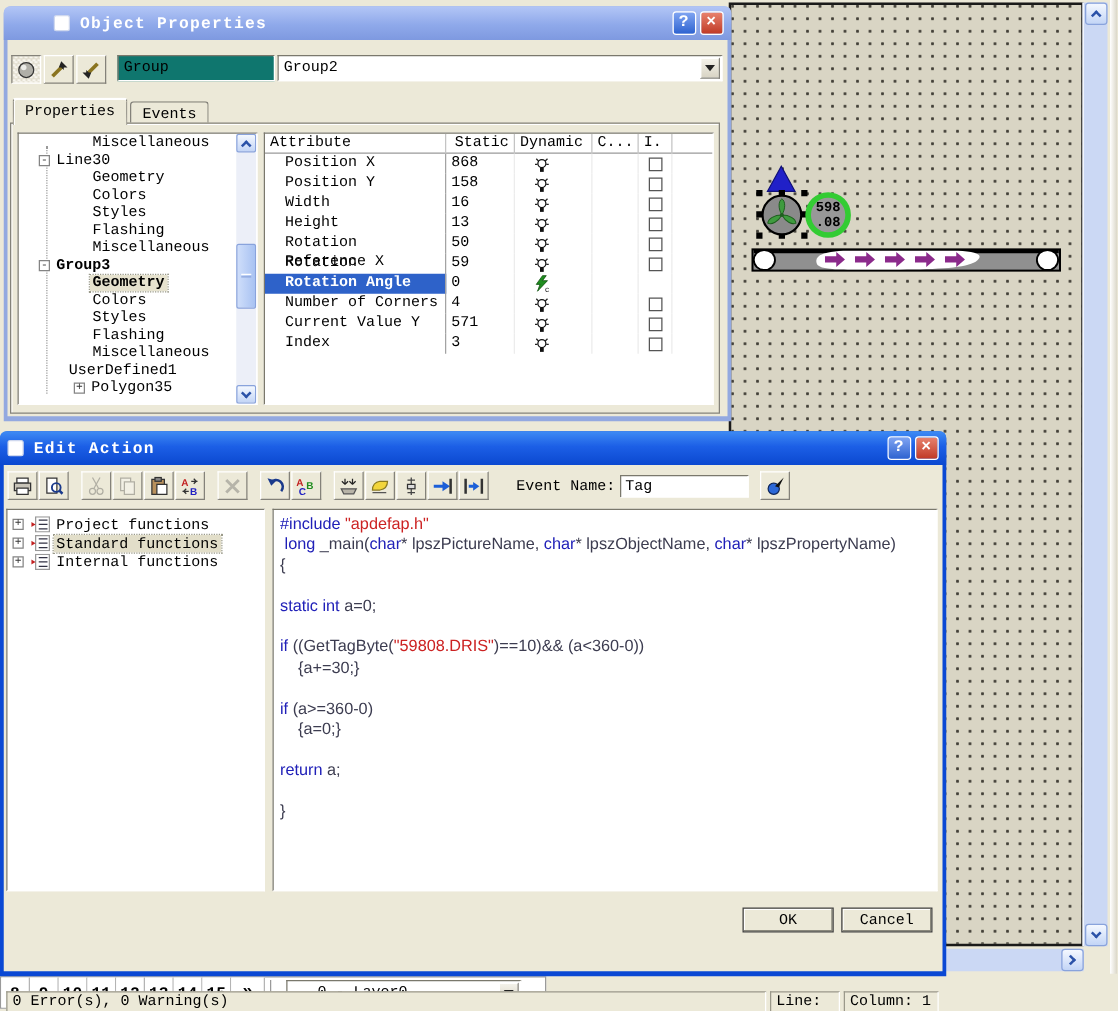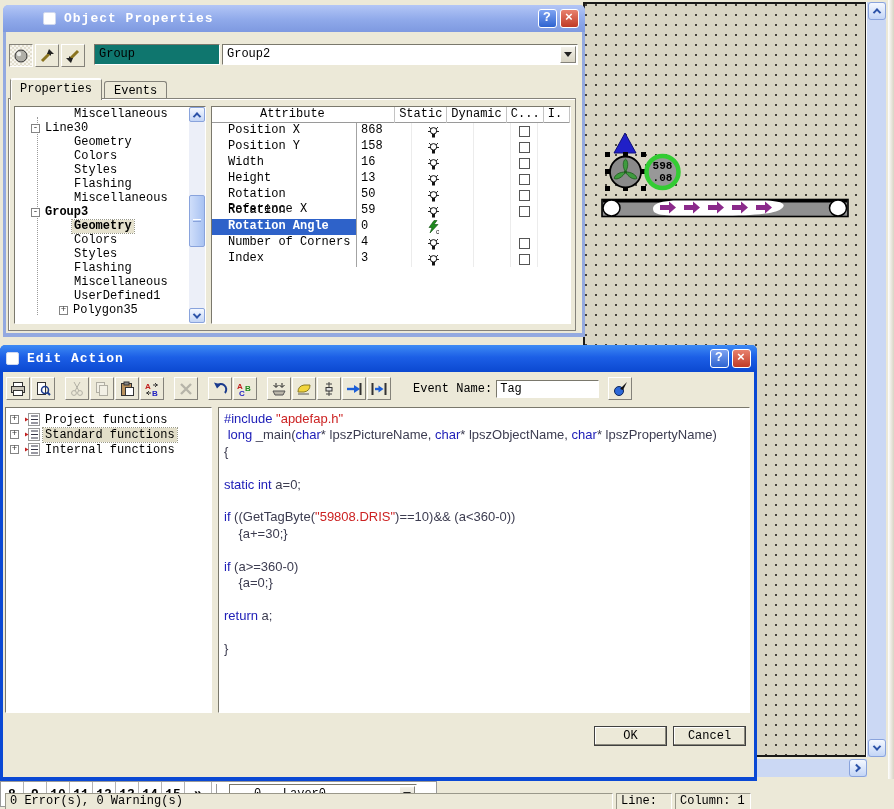--- a/index.html
+++ b/index.html
@@ -89,21 +89,21 @@
   .expander{ width:9px; height:9px; border:1px solid #848484; background:#fff; font:9px/7px "Liberation Mono",monospace;
     text-align:center; color:#333; flex:none; margin-right:3px; }
   .op-scroll{ position:absolute; right:0; top:0; bottom:0; width:16px; background:#ECEFF8; }
   .op-scroll .sbtn{ width:16px; height:15px; border-radius:2px; }
   .op-scroll .up{ top:0; left:0; } .op-scroll .down{ bottom:0; left:0; }
   .op-thumb{ position:absolute; left:0; top:88px; width:16px; height:52px; background:linear-gradient(90deg,#CFDEFA,#A8C2F2);
     border:1px solid #89A3DC; border-radius:2px; }
   .op-thumb i{ display:block; margin:23px 3px 0; border-top:1px solid #fff; border-bottom:1px solid #89A3DC; height:3px; }
 
   .op-table{ position:absolute; left:202px; top:7px; width:360px; height:218px; background:#fff; overflow:hidden; font-size:12px; }
-  .thead{ display:flex; height:16px; border-bottom:1px solid #9a9a9a; align-items:center;padding-left:44px; }
+  .thead{ display:flex; height:16px; border-bottom:1px solid #9a9a9a; align-items:center; }
   .thead .th{ border-right:1px solid #c4c4c4; height:16px; line-height:15px; padding:0 4px; }
   .prow{ display:flex; height:16px; align-items:center; }
   .c-attr{ width:145px; padding-left:16px; height:16px; line-height:15px; border-right:1px solid #a3a3a3; }
   .c-static{ width:55px; padding-left:4px; border-right:1px solid #ececec; height:16px; line-height:15px; }
   .c-dyn{ width:62px; padding-left:15px; border-right:1px solid #ececec; height:16px; display:flex; align-items:center; }
   .c-c{ width:37px; border-right:1px solid #ececec; height:16px; }
   .c-i{ width:27px; height:16px; display:flex; align-items:center; justify-content:center; border-right:1px solid #ececec; }
   .prow.selected .c-attr{ background:#2E62C9; color:#fff; font-weight:bold; }
   .checkbox{ width:11px; height:11px; background:#fff; border:1px solid #555; }
 
@@ -277,21 +277,21 @@
             <div class="trow" style="padding-left: 57px;"><span class="lbl">Colors</span></div>
             <div class="trow" style="padding-left: 57px;"><span class="lbl">Styles</span></div>
             <div class="trow" style="padding-left: 57px;"><span class="lbl">Flashing</span></div>
             <div class="trow" style="padding-left: 57px;"><span class="lbl">Miscellaneous</span></div>
             <div class="trow bold" style="padding-left: 16px;"><div class="expander">-</div><span class="lbl">Group3</span></div>
             <div class="trow bold selected" style="padding-left: 57px;"><span class="lbl">Geometry</span></div>
             <div class="trow" style="padding-left: 57px;"><span class="lbl">Colors</span></div>
             <div class="trow" style="padding-left: 57px;"><span class="lbl">Styles</span></div>
             <div class="trow" style="padding-left: 57px;"><span class="lbl">Flashing</span></div>
             <div class="trow" style="padding-left: 57px;"><span class="lbl">Miscellaneous</span></div>
-            <div class="trow" style="padding-left: 57px;"><span class="lbl">UserDefined1</span></div>
+            <div class="trow" style="padding-left: 38px;"><span class="lbl">UserDefined1</span></div>
             <div class="trow" style="padding-left: 44px;"><div class="expander">+</div><span class="lbl">Polygon35</span></div>
           </div>
         <div class="op-table sunken">
           <div class="thead">
             <div class="th" style="width:145px;">Attribute</div>
             <div class="th" style="width:55px; text-align:right;">Static</div>
             <div class="th" style="width:62px;">Dynamic</div>
             <div class="th" style="width:37px;">C...</div>
             <div class="th" style="width:27px;">I.</div>
           </div>
@@ -394,20 +394,35 @@
                     <path d="M7 0.5 L2 7.5 L5 7.5 L3 13 L11 4.5 L7 4.5 L10 0.5 Z" fill="#1E8C1E" stroke="#0A4A0A" stroke-width="0.6"></path>
                     <text x="9" y="13.5" font-size="6.5" fill="#222" font-family="Liberation Sans">c</text>
                   </svg>
                 </div>
                 <div class="c-c"></div>
                 <div class="c-i"></div>
               </div>
               <div class="prow">
                 <div class="c-attr">Number of Corners</div>
                 <div class="c-static">4</div>
+                <div class="c-dyn">
+                  <svg width="13" height="13" viewBox="0 0 13 13">
+                    <path d="M2 2 L4 4 M11 2 L9 4 M1 6.5 L3 6.5 M12 6.5 L10 6.5" stroke="#222"></path>
+                    <circle cx="6.5" cy="5.8" r="3.2" fill="#fff" stroke="#111"></circle>
+                    <rect x="5" y="9" width="3" height="3.5" fill="#111"></rect>
+                  </svg>
+                </div>
+                <div class="c-c"></div>
+                <div class="c-i">
+                  <div class="checkbox"></div>
+                </div>
+              </div>
+              <div class="prow">
+                <div class="c-attr">Current Value Y</div>
+                <div class="c-static">571</div>
                 <div class="c-dyn">
                   <svg width="13" height="13" viewBox="0 0 13 13">
                     <path d="M2 2 L4 4 M11 2 L9 4 M1 6.5 L3 6.5 M12 6.5 L10 6.5" stroke="#222"></path>
                     <circle cx="6.5" cy="5.8" r="3.2" fill="#fff" stroke="#111"></circle>
                     <rect x="5" y="9" width="3" height="3.5" fill="#111"></rect>
                   </svg>
                 </div>
                 <div class="c-c"></div>
                 <div class="c-i">
                   <div class="checkbox"></div>

